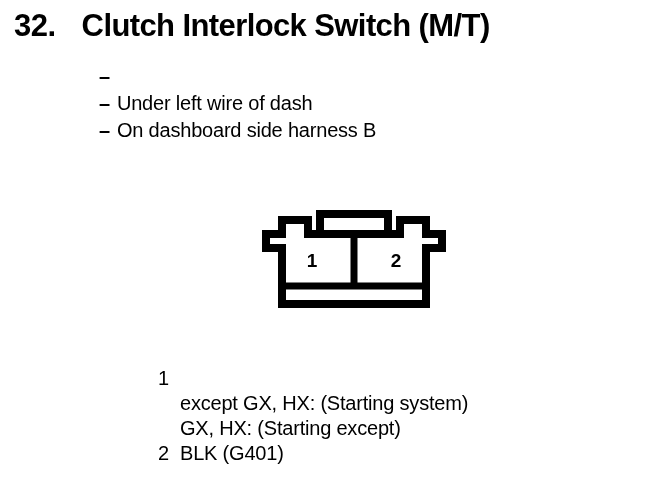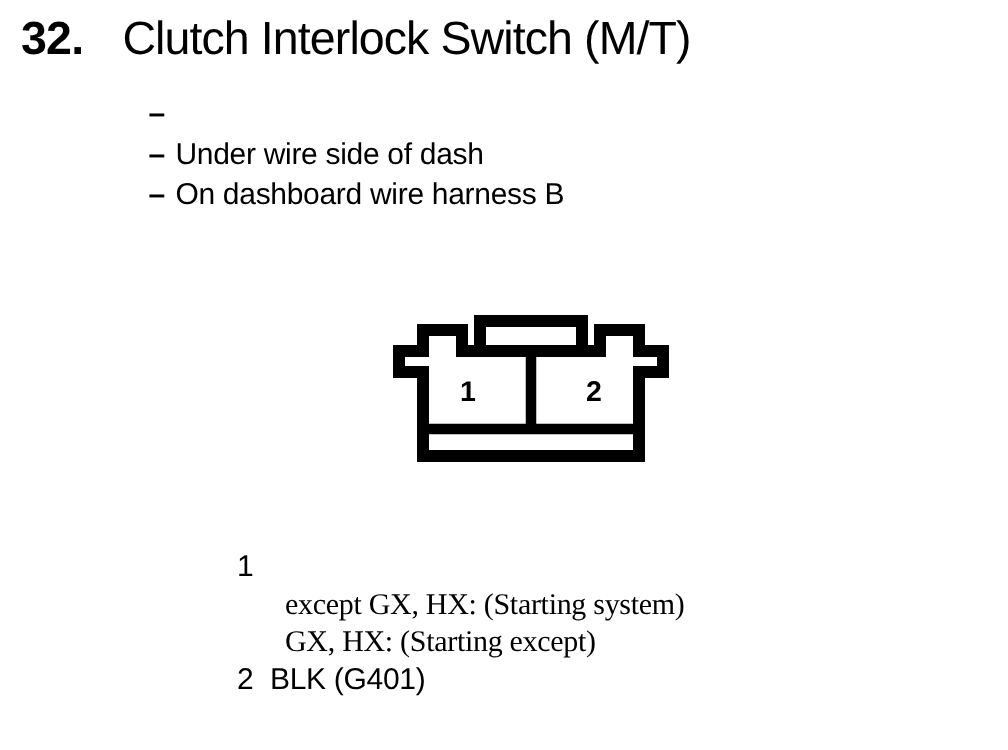--- a/index.html
+++ b/index.html
@@ -28,21 +28,21 @@
     align-items: baseline;
     white-space: nowrap;
   }
   #heading .num {
     font-size: 31px;
     font-weight: bold;
     letter-spacing: -0.5px;
   }
   #heading .title {
     font-size: 31px;
-    font-weight: normal;
+    font-weight: bold;
     letter-spacing: -0.6px;
     margin-left: 26px;
   }
 
   
   #bullets {
     position: absolute;
     left: 99px;
     top: 63px;
     font-size: 20px;
@@ -92,46 +92,45 @@
     display: flex;
     align-items: baseline;
     white-space: nowrap;
   }
   #legend .legend-pin {
     width: 22px;
     flex: 0 0 22px;
   }
   #legend .legend-text { }
   #legend .legend-sub {
-    margin-left: 32px;
+    margin-left: 22px;
     white-space: nowrap;
-    font-family: Liberation Serif, serif;
   }
 </style>
 </head>
 <body>
 
 <div id="page">
 
   <div id="heading">
     <span class="num">32.</span>
     <span class="title">Clutch Interlock Switch (M/T)</span>
   </div>
 
   <div id="bullets">
     <div class="bullet-row">
       <span class="dash">–</span>
     </div>
     <div class="bullet-row">
       <span class="dash">–</span>
-      <span>Under wire side of dash</span>
+      <span>Under left wire of dash</span>
     </div>
     <div class="bullet-row">
       <span class="dash">–</span>
-      <span>On dashboard wire harness B</span>
+      <span>On dashboard side harness B</span>
     </div>
   </div>
 
   <div id="connector-wrap">
     <svg id="connector-svg" viewBox="0 0 204 100" xmlns="http://www.w3.org/2000/svg">
 
       <path d="
           M 14 24
           L 30 24
           L 30 10

